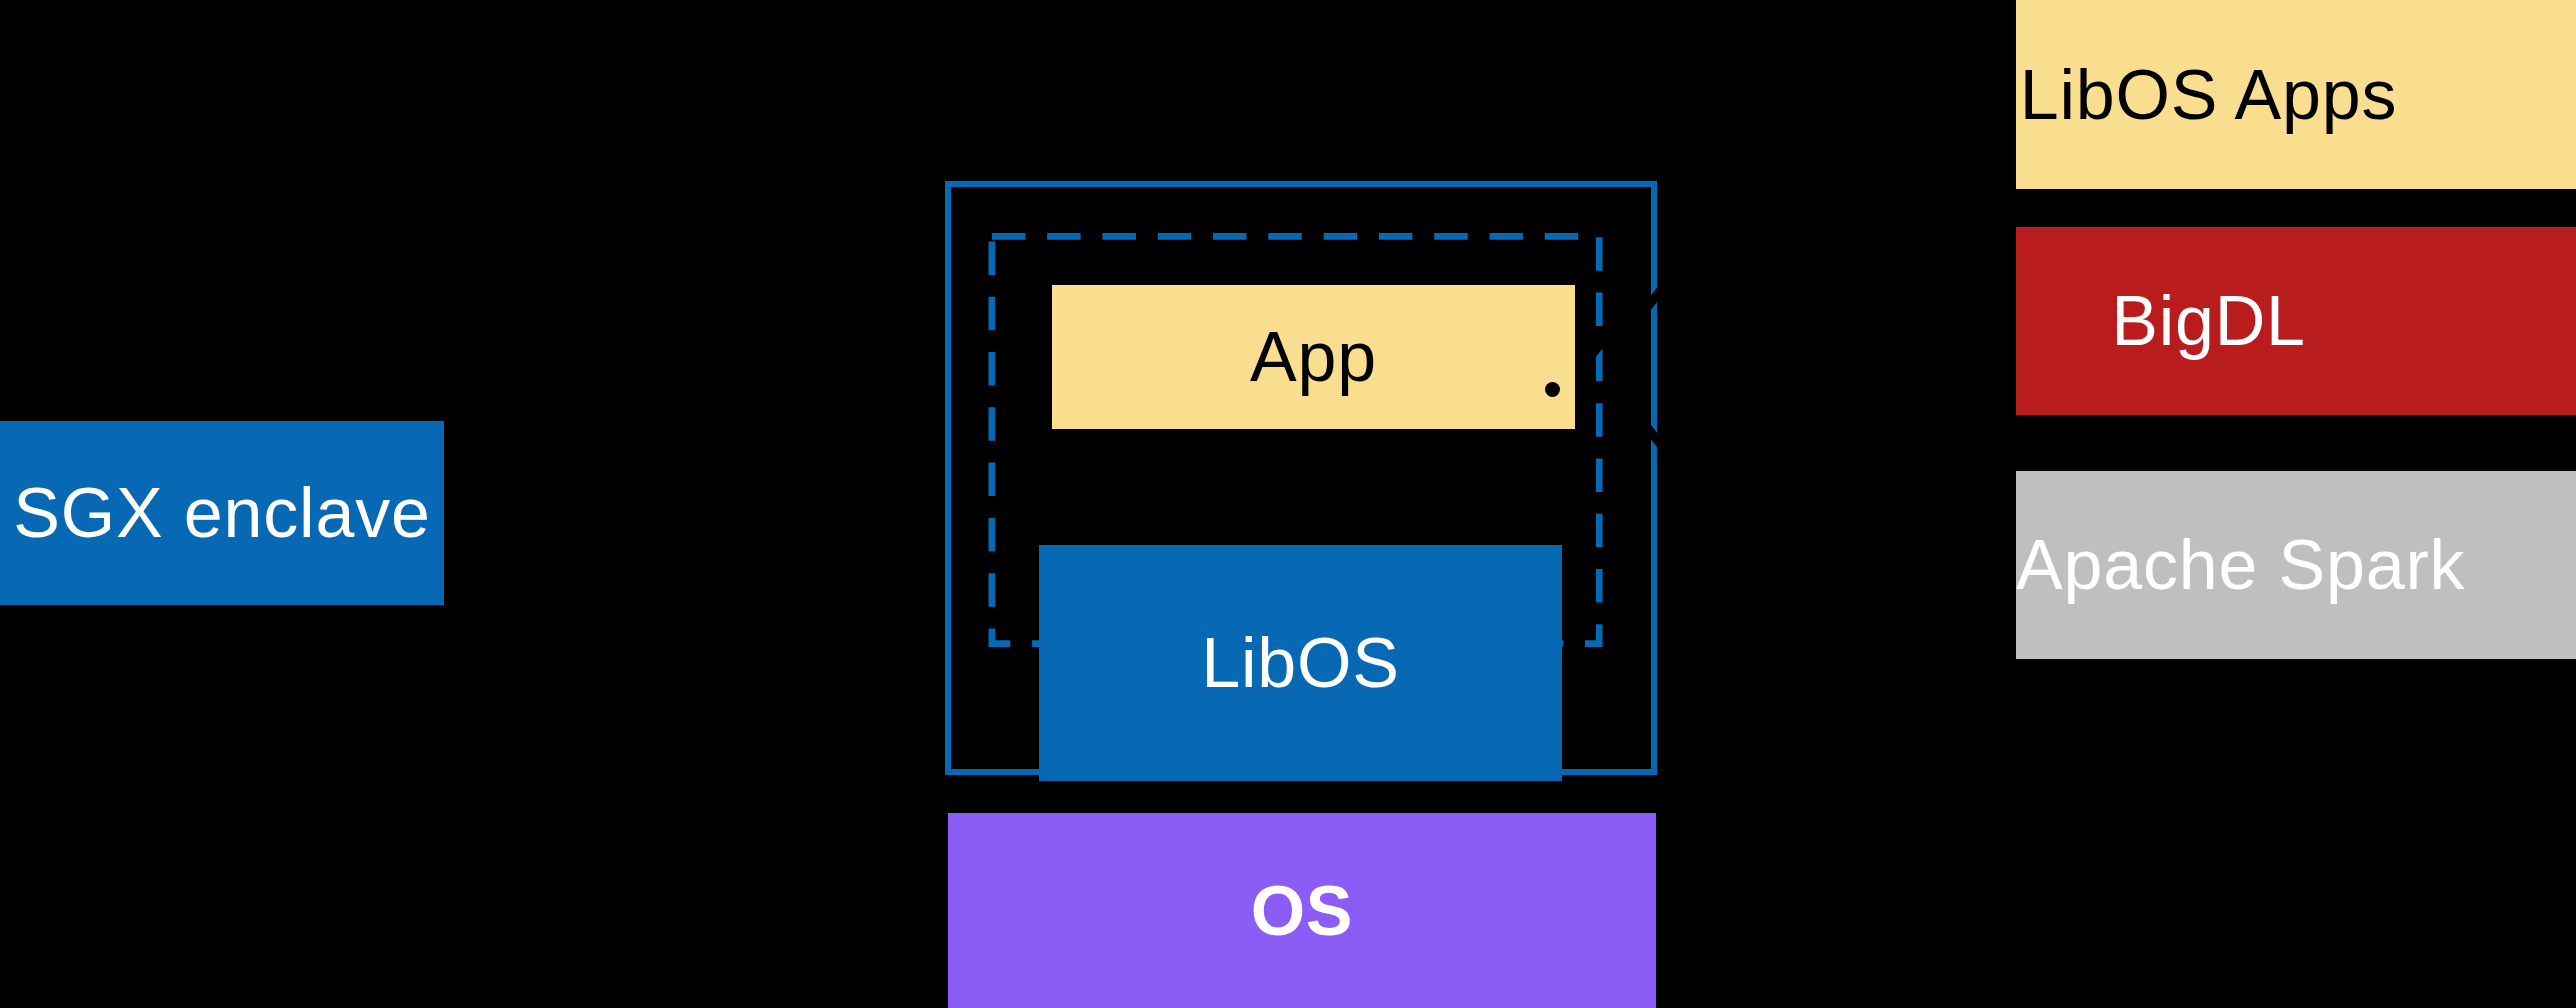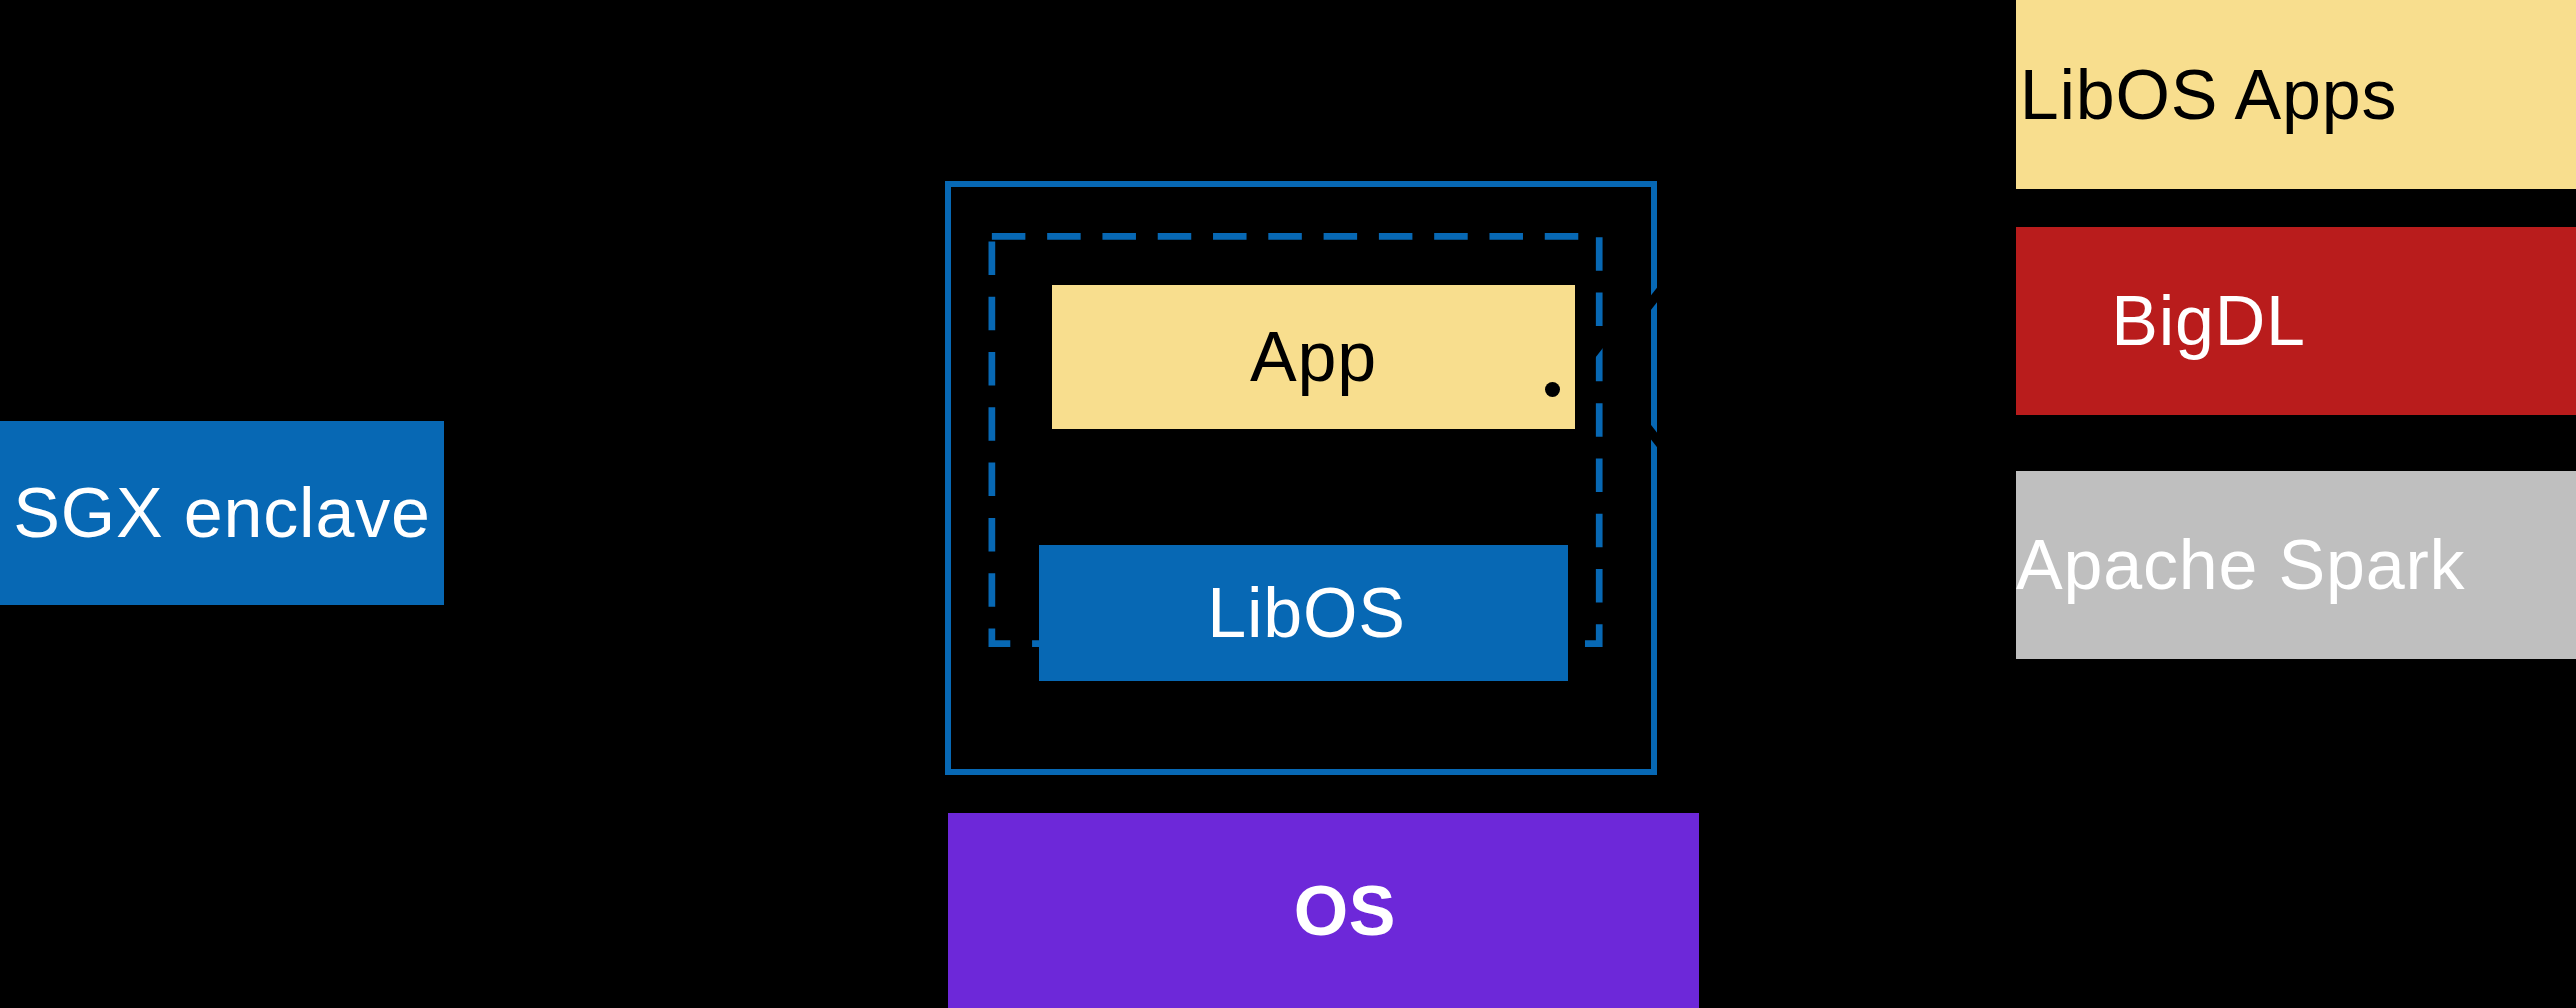--- a/index.html
+++ b/index.html
@@ -30,21 +30,21 @@
   #sgx-box   { left: 0px;    top: 421px;  width: 444px; height: 184px; z-index: 2; }
 
   
   #outer-box {
     left: 945px; top: 181px; width: 712px; height: 594px;
     border: 6.7px solid #0768B4; box-sizing: border-box;
     background: transparent; z-index: 1;
   }
   #dashed-svg { left: 0; top: 0; width: 2576px; height: 1009px; z-index: 1; }
   #app-box   { left: 1029px; top: 285px; width: 523px; height: 144px; z-index: 2; margin-left: 23px; }
-  #libos-box { left: 1039px; top: 545px; width: 523px; height: 136px; z-index: 2; padding-left: 6px; }
+  #libos-box { left: 1039px; top: 545px; width: 523px; height: 236px; z-index: 2; }
   #os-box    { left: 948px; top: 813px; width: 708px; height: 195px; z-index: 2; font-weight: 700; }
 
   
   .stack-box { left: 2016px; width: 560px; height: 189px; justify-content: flex-start; }
   .stack-box .stack-label {
     width: 385px;
     text-align: center;
   }
   #userapps-box { top: 0px;   }
   #bigdl-box    { top: 227px; height: 188px; }
@@ -85,21 +85,21 @@
 </div>
 
 <div id="app-box" class="box" style="background: rgb(248, 222, 142); color: rgb(0, 0, 0);">
   <span>App</span>
 </div>
 
 <div id="libos-box" class="box" style="background: rgb(7, 104, 180); color: rgb(255, 255, 255);">
   <span>LibOS</span>
 </div>
 
-<div id="os-box" class="box" style="background: #6d28d9; color: rgb(255, 255, 255); padding-left: 43px;">
+<div id="os-box" class="box" style="background: #8b5cf6; color: rgb(255, 255, 255);">
   <span>OS</span>
 </div>
 
 <div id="userapps-box" class="box stack-box" style="background: rgb(248, 222, 142); color: rgb(0, 0, 0);">
   <span class="stack-label">LibOS Apps</span>
 </div>
 
 <div id="bigdl-box" class="box stack-box" style="background: #b91c1c; color: rgb(255, 255, 255);">
   <span class="stack-label">BigDL</span>
 </div>

